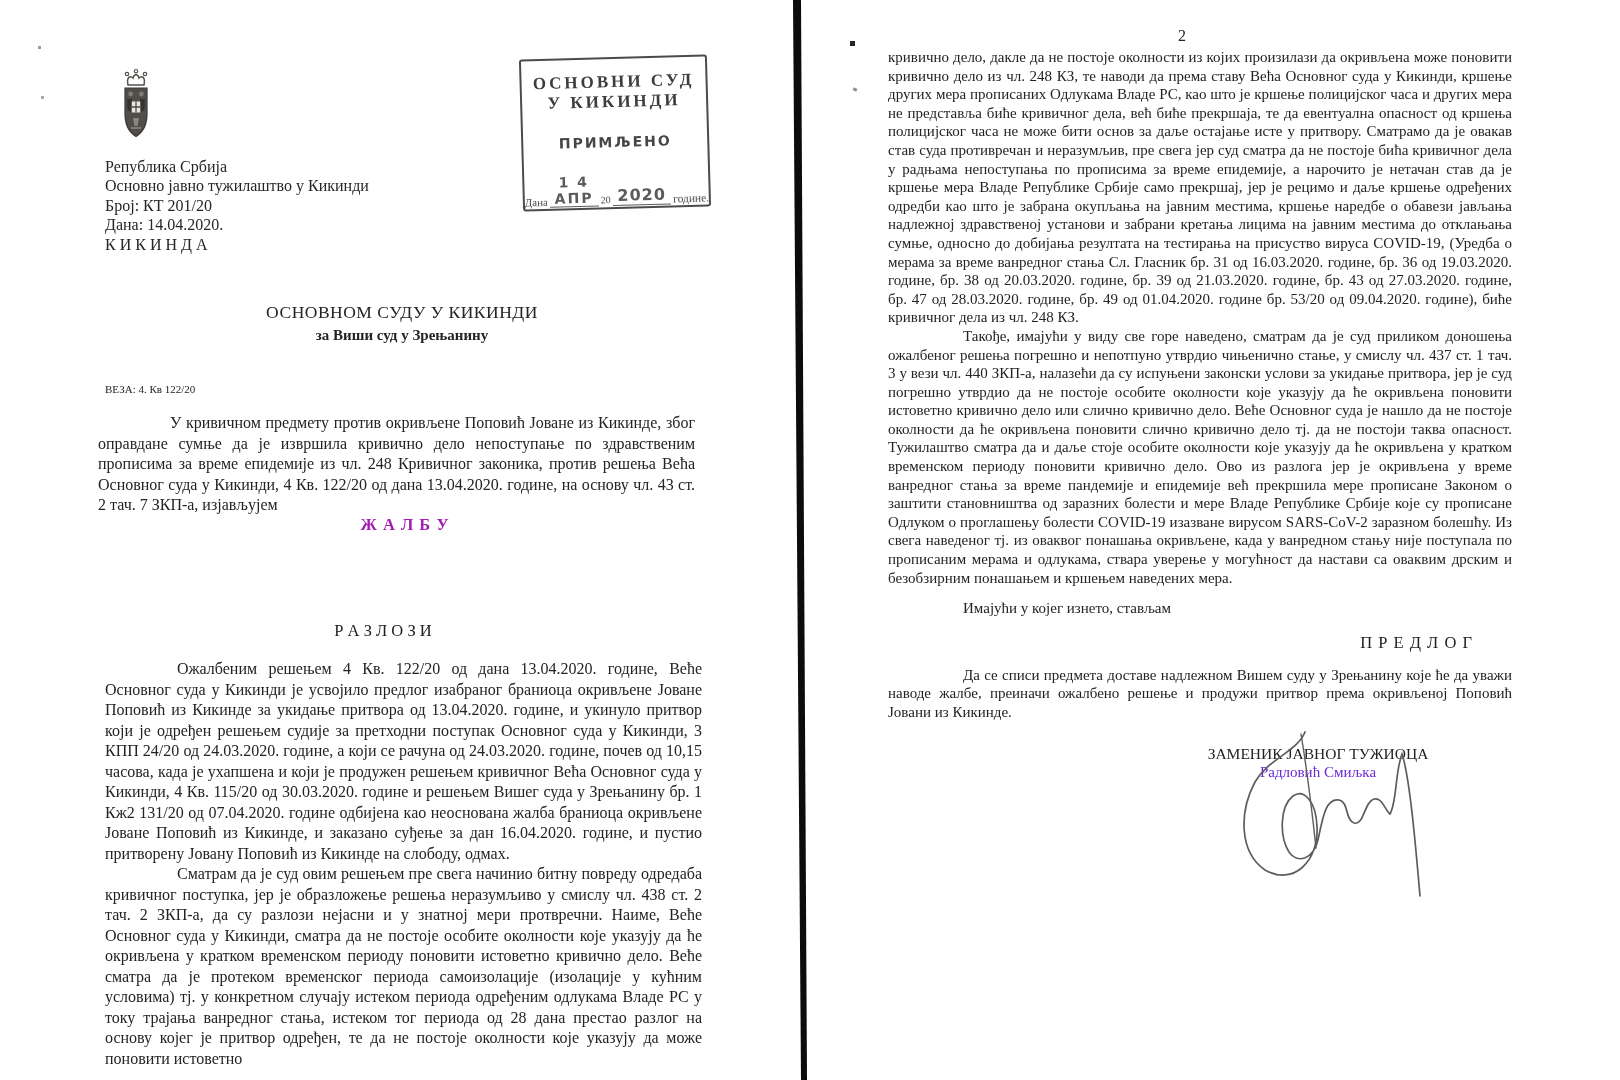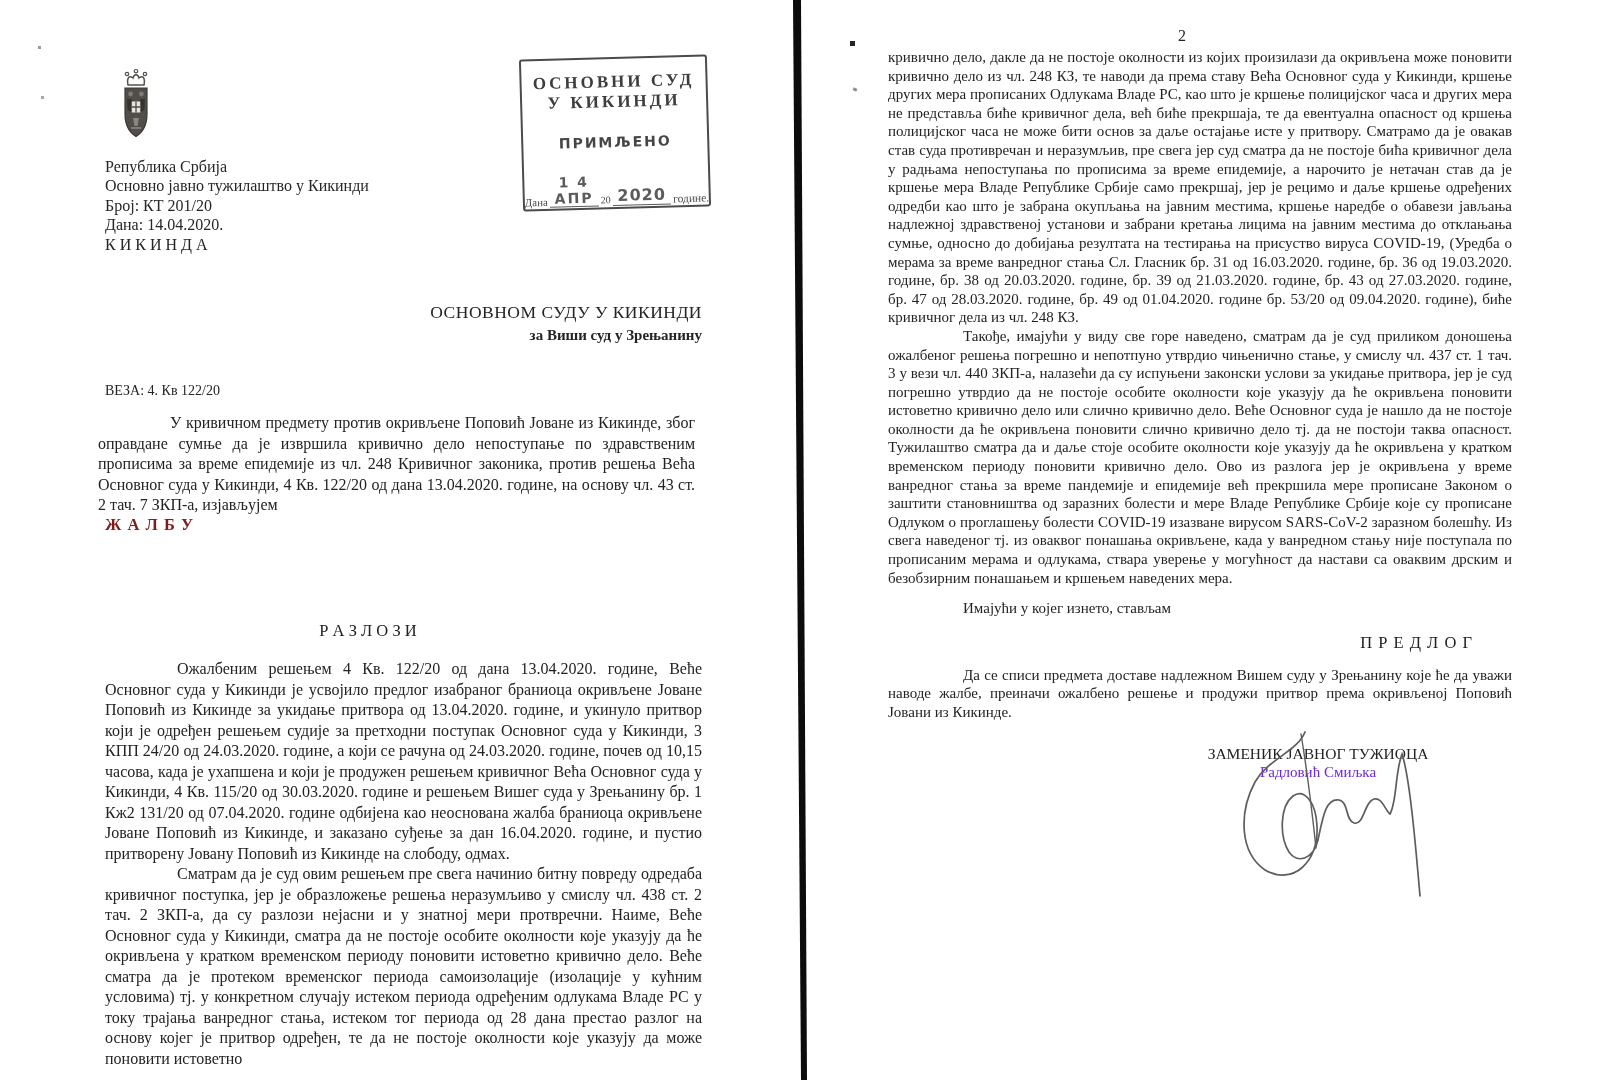--- a/index.html
+++ b/index.html
@@ -43,32 +43,32 @@
   .stamp-court{font-size:17px;font-weight:bold;letter-spacing:3px;line-height:20px;color:#3f3d3c;}
   .stamp-received{margin-top:22px;font-family:"DejaVu Sans",sans-serif;font-weight:bold;font-size:14px;letter-spacing:2px;color:#474645;}
   .stamp-date{margin-top:23px;display:flex;align-items:flex-end;justify-content:center;gap:2px;padding:0 4px;}
   .sd-prefix{font-size:11px;color:#4a4a4a;}
   .sd-line{border-bottom:1.5px solid #5a5a5a;padding:0 5px;}
   .sd-stamp{font-family:"DejaVu Sans",sans-serif;font-weight:bold;font-size:14px;letter-spacing:2px;color:#5c5b59;}
   .sd-stamp2{font-size:16px;letter-spacing:1px;}
   .sd-printed{font-size:10px;color:#4a4a4a;padding-bottom:1px;}
   .sd-suffix{font-size:11.5px;color:#4a4a4a;}
 
-  .title-block{position:absolute;left:102px;top:300px;width:600px;text-align:right;}
+  .title-block{position:absolute;left:102px;top:300px;width:600px;text-align:center;}
   .title1{font-size:17.5px;line-height:24px;letter-spacing:0.5px;}
   .title2{font-size:15px;line-height:22px;font-weight:bold;}
 
-  .veza{position:absolute;left:105px;top:383px;font-size:14px;}
+  .veza{position:absolute;left:105px;top:383px;font-size:11px;}
 
   .para{margin:0;text-align:justify;}
   .pg1-para{font-size:16px;line-height:20.5px;width:597px;text-indent:72px;color:#232323;}
   .intro{position:absolute;left:98px;top:413px;}
-  .h-zalba{position:absolute;left:105px;top:515px;width:600px;font-weight:bold;font-size:16.5px;letter-spacing:1px;color:#7f1d1d;}
+  .h-zalba{position:absolute;left:105px;top:515px;width:600px;text-align:center;font-weight:bold;font-size:16.5px;letter-spacing:1px;color:#a21caf;}
   .zalba-para{position:absolute;left:105px;top:552px;}
-  .h-razlozi{position:absolute;left:68px;top:621px;width:600px;text-align:center;font-size:16.5px;color:#222;}
+  .h-razlozi{position:absolute;left:83px;top:621px;width:600px;text-align:center;font-size:16.5px;color:#222;}
   .razlozi-flow{position:absolute;left:105px;top:659px;width:597px;}
 
   
   .p2col{position:absolute;left:78px;top:26px;width:624px;}
   .pagenum{position:relative;left:-18px;text-align:center;font-size:16px;line-height:20px;margin-bottom:2px;}
   .pg2-para{font-size:15px;line-height:18.6px;text-indent:75px;color:#232323;}
   .no-indent{text-indent:0;}
   .closing{margin-top:12px;text-align:left;}
   .h-predlog{position:relative;left:-39px;text-align:right;font-size:16.5px;letter-spacing:1px;margin:15px 0 13px 0;color:#222;}
   .sig-block{position:relative;margin-top:22px;margin-left:280px;width:300px;text-align:center;height:190px;}

